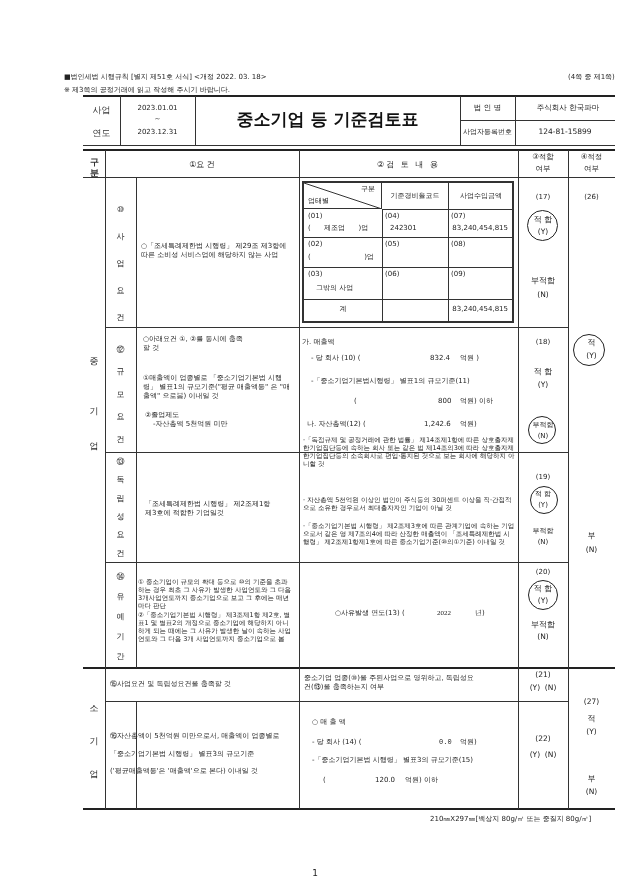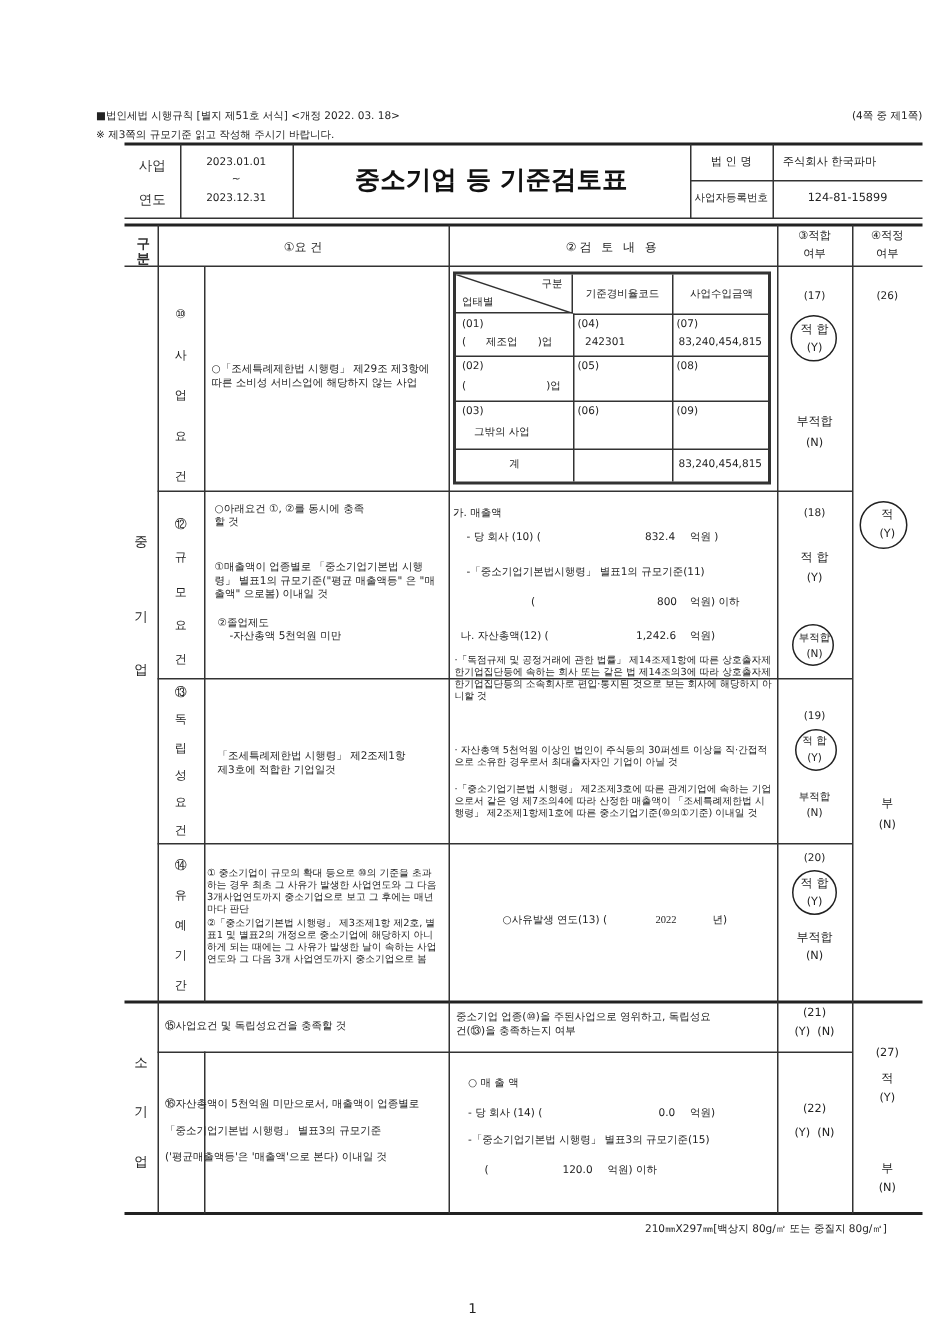--- a/index.html
+++ b/index.html
@@ -15,38 +15,38 @@
   .vl { position: absolute; background: #333; width: 1px; }
   .center { text-align: center; }
   .circle { position: absolute; border: 1px solid #222; border-radius: 50%; }
   .vert { display: flex; flex-direction: column; align-items: center; justify-content: space-between; }
 </style>
 </head>
 <body>
 
 <div class="abs t7" style="left:64px;top:73px;">■법인세법 시행규칙 [별지 제51호 서식] &lt;개정 2022. 03. 18&gt;</div>
 <div class="abs t7" style="left:552px;top:73px;padding-left:16px;">(4쪽 중 제1쪽)</div>
-<div class="abs t7" style="left:64px;top:86px;">※ 제3쪽의 규모기준 읽고 작성해 주시기 바랍니다.</div>
+<div class="abs t7" style="left:64px;top:86px;">※ 제3쪽의 공정거래에 읽고 작성해 주시기 바랍니다.</div>
 
 <div class="hl2" style="left:83px;top:95px;width:532px;"></div>
 <div class="hl" style="left:83px;top:145px;width:532px;"></div>
 <div class="vl" style="left:120px;top:96px;height:50px;"></div>
 <div class="vl" style="left:195px;top:96px;height:50px;"></div>
 <div class="vl" style="left:460px;top:96px;height:50px;"></div>
 <div class="vl" style="left:515px;top:96px;height:50px;"></div>
 <div class="hl" style="left:460px;top:120px;width:155px;"></div>
 
 <div class="abs t9 center" style="left:83px;top:104px;width:37px;color:#333;">사업</div>
 <div class="abs t9 center" style="left:83px;top:127px;width:37px;color:#333;">연도</div>
 <div class="abs t7 center" style="left:120px;top:104px;width:75px;">2023.01.01</div>
 <div class="abs t7 center" style="left:120px;top:115px;width:75px;">~</div>
 <div class="abs t7 center" style="left:120px;top:128px;width:75px;">2023.12.31</div>
 <div class="abs center" style="left:195px;top:108px;width:265px;font-size:17px;font-weight:bold;color:#111;">중소기업 등 기준검토표</div>
 <div class="abs t75 center" style="left:460px;top:103px;width:55px;">법 인 명</div>
-<div class="abs t75 center" style="left:503px;top:103px;width:100px;">주식회사 한국파마</div>
+<div class="abs t75 center" style="left:518px;top:103px;width:100px;">주식회사 한국파마</div>
 <div class="abs t7 center" style="left:460px;top:128px;width:55px;">사업자등록번호</div>
 <div class="abs t75 center" style="left:515px;top:127px;width:100px;">124-81-15899</div>
 
 <div class="hl2" style="left:83px;top:149px;width:532px;"></div>
 <div class="hl" style="left:83px;top:177px;width:532px;"></div>
 <div class="hl" style="left:105px;top:327px;width:463px;"></div>
 <div class="hl" style="left:105px;top:452px;width:463px;"></div>
 <div class="hl" style="left:105px;top:562px;width:463px;"></div>
 <div class="hl2" style="left:83px;top:667px;width:532px;"></div>
 <div class="hl" style="left:105px;top:701px;width:463px;"></div>
@@ -212,21 +212,21 @@
 <div class="abs t7" style="left:304px;top:674px;width:170px;">중소기업 업종(⑩)을 주된사업으로 영위하고, 독립성요건(⑬)을 충족하는지 여부</div>
 <div class="abs t75 center" style="left:518px;top:670px;width:50px;">(21)</div>
 <div class="abs t75 center" style="left:518px;top:683px;width:50px;white-space:pre;">(Y)  (N)</div>
 
 <div class="abs t7" style="left:110px;top:732px;">⑯자산총액이 5천억원 미만으로서, 매출액이 업종별로</div>
 <div class="abs t7" style="left:110px;top:750px;">「중소기업기본법 시행령」 별표3의 규모기준</div>
 <div class="abs t7" style="left:110px;top:767px;">('평균매출액등'은 '매출액'으로 본다) 이내일 것</div>
 
 <div class="abs t7" style="left:312px;top:718px;">○ 매 출 액</div>
 <div class="abs t7" style="left:312px;top:738px;">- 당 회사 (14) (</div>
-<div class="abs t7" style="left:439px;top:738px;">0.0</div>
+<div class="abs t7" style="left:439px;top:738px;font-family:Liberation Mono, monospace;">0.0</div>
 <div class="abs t7" style="left:460px;top:738px;">억원)</div>
 <div class="abs t7" style="left:312px;top:756px;">-「중소기업기본법 시행령」 별표3의 규모기준(15)</div>
 <div class="abs t7" style="left:323px;top:776px;">(</div>
 <div class="abs t7" style="left:375px;top:776px;">120.0</div>
 <div class="abs t7" style="left:405px;top:776px;">억원) 이하</div>
 
 <div class="abs t75 center" style="left:518px;top:734px;width:50px;">(22)</div>
 <div class="abs t75 center" style="left:518px;top:750px;width:50px;white-space:pre;">(Y)  (N)</div>
 
 <div class="abs t75 center" style="left:568px;top:697px;width:47px;">(27)</div>

